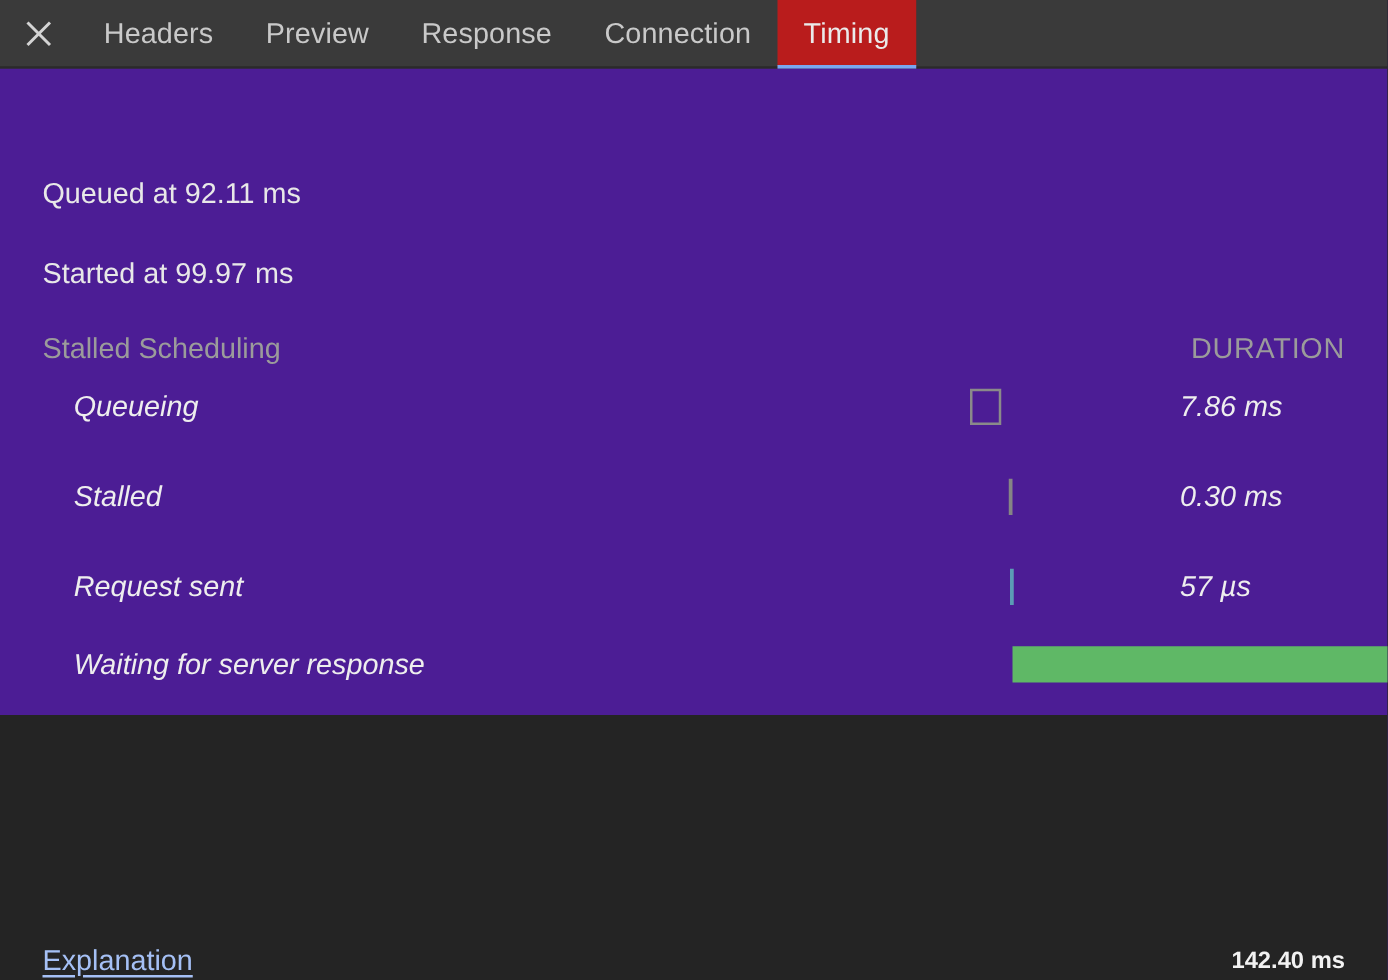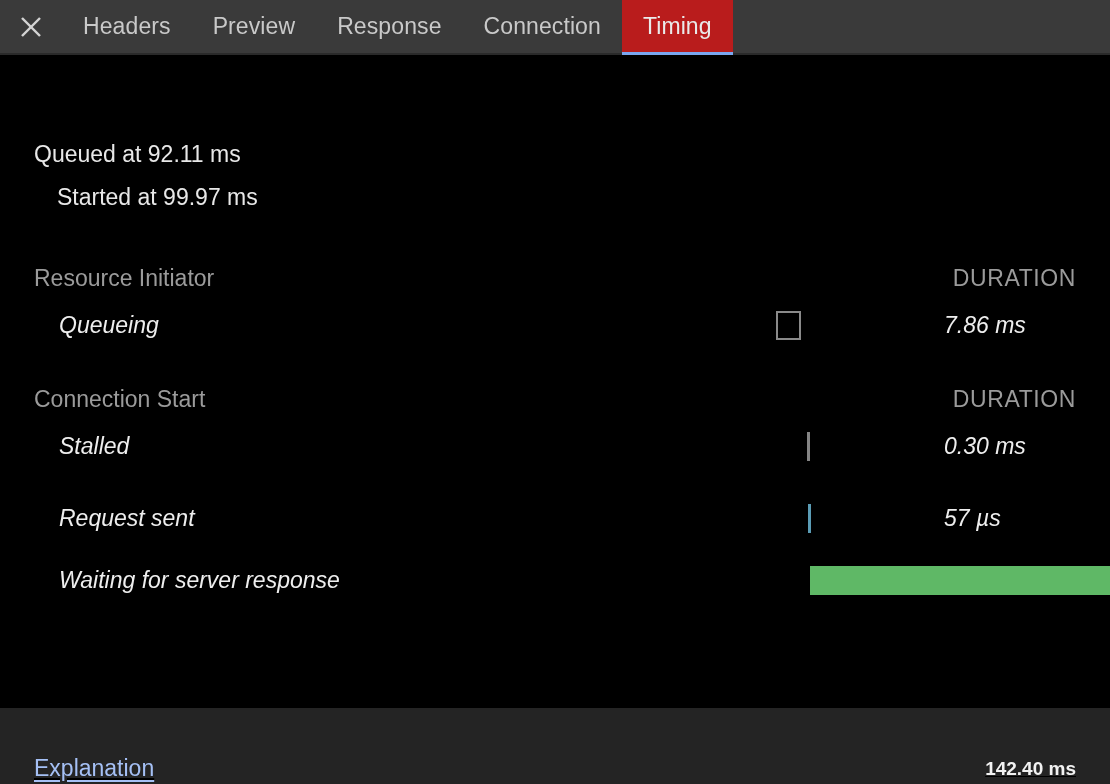--- a/index.html
+++ b/index.html
@@ -7,21 +7,21 @@
   html, body {
     width: 1110px;
     height: 784px;
     background: #242424;
     font-family: "Liberation Sans", sans-serif;
     overflow: hidden;
   }
 
   .panel {
     width: 1110px;
-    height: 708px;
+    height: 572px;
     background: #242424;
     position: relative;
     display: flex;
     flex-direction: column;
   }
 
   
   .tabbar {
     height: 55px;
     min-height: 55px;
@@ -66,32 +66,32 @@
   }
   .tab.selected { position: relative; }
 
   .tabbar-filler { flex: 1; background: #3a3a3a; }
 
   
   .content {
     flex: 1;
     position: relative;
     padding: 0 34px;
-    background: #000000;
+    background: #4c1d95;
   }
 
   .summary-line {
     font-size: 23px;
     color: #e8e8e8;
     line-height: 1;
     position: absolute;
     left: 34px;
   }
   .summary-line.l1 { top: 88px; }
-  .summary-line.l2 { top: 131px; margin-left: 23px; }
+  .summary-line.l2 { top: 152px; }
 
   
   .timing-table {
     position: absolute;
     left: 34px;
     right: 34px;
     top: 196px;
     width: 1042px;
     border-collapse: collapse;
     table-layout: fixed;
@@ -153,21 +153,20 @@
 
   
   .footer {
     position: absolute;
     left: 34px;
     right: 34px;
     top: 700px;
     display: flex;
     align-items: center;
     justify-content: space-between;
-    text-decoration: underline;
   }
   .explanation-link {
     font-size: 23px;
     color: #a5c0f5;
     text-decoration: underline;
     text-underline-offset: 4px;
     cursor: pointer;
   }
   .total-duration {
     font-size: 19px;
@@ -215,43 +214,38 @@
 
     <table class="timing-table">
       <colgroup>
         <col class="col-label">
           <col class="col-bar">
           <col class="col-dur">
       </colgroup>
       <tbody>
 
         <tr class="group-row">
-          <td>Resource Initiator</td>
+          <td>Stalled Scheduling</td>
           <td></td>
           <td class="dur">DURATION</td>
         </tr>
         <tr class="item-row">
           <td class="label">Queueing</td>
           <td class="barcell">
             <div class="bar-wrap">
               <div class="bar outline" style="left:372px; width:25px;"></div>
             </div>
           </td>
           <td class="dur">7.86 ms</td>
         </tr>
 
         <tr class="spacer-row">
           <td colspan="3"></td>
         </tr>
 
-        <tr class="group-row">
-          <td>Connection Start</td>
-          <td></td>
-          <td class="dur">DURATION</td>
-        </tr>
         <tr class="item-row">
           <td class="label">Stalled</td>
           <td class="barcell">
             <div class="bar-wrap">
               <div class="bar solid-gray" style="left:403px; width:3px;"></div>
             </div>
           </td>
           <td class="dur">0.30 ms</td>
         </tr>
 

